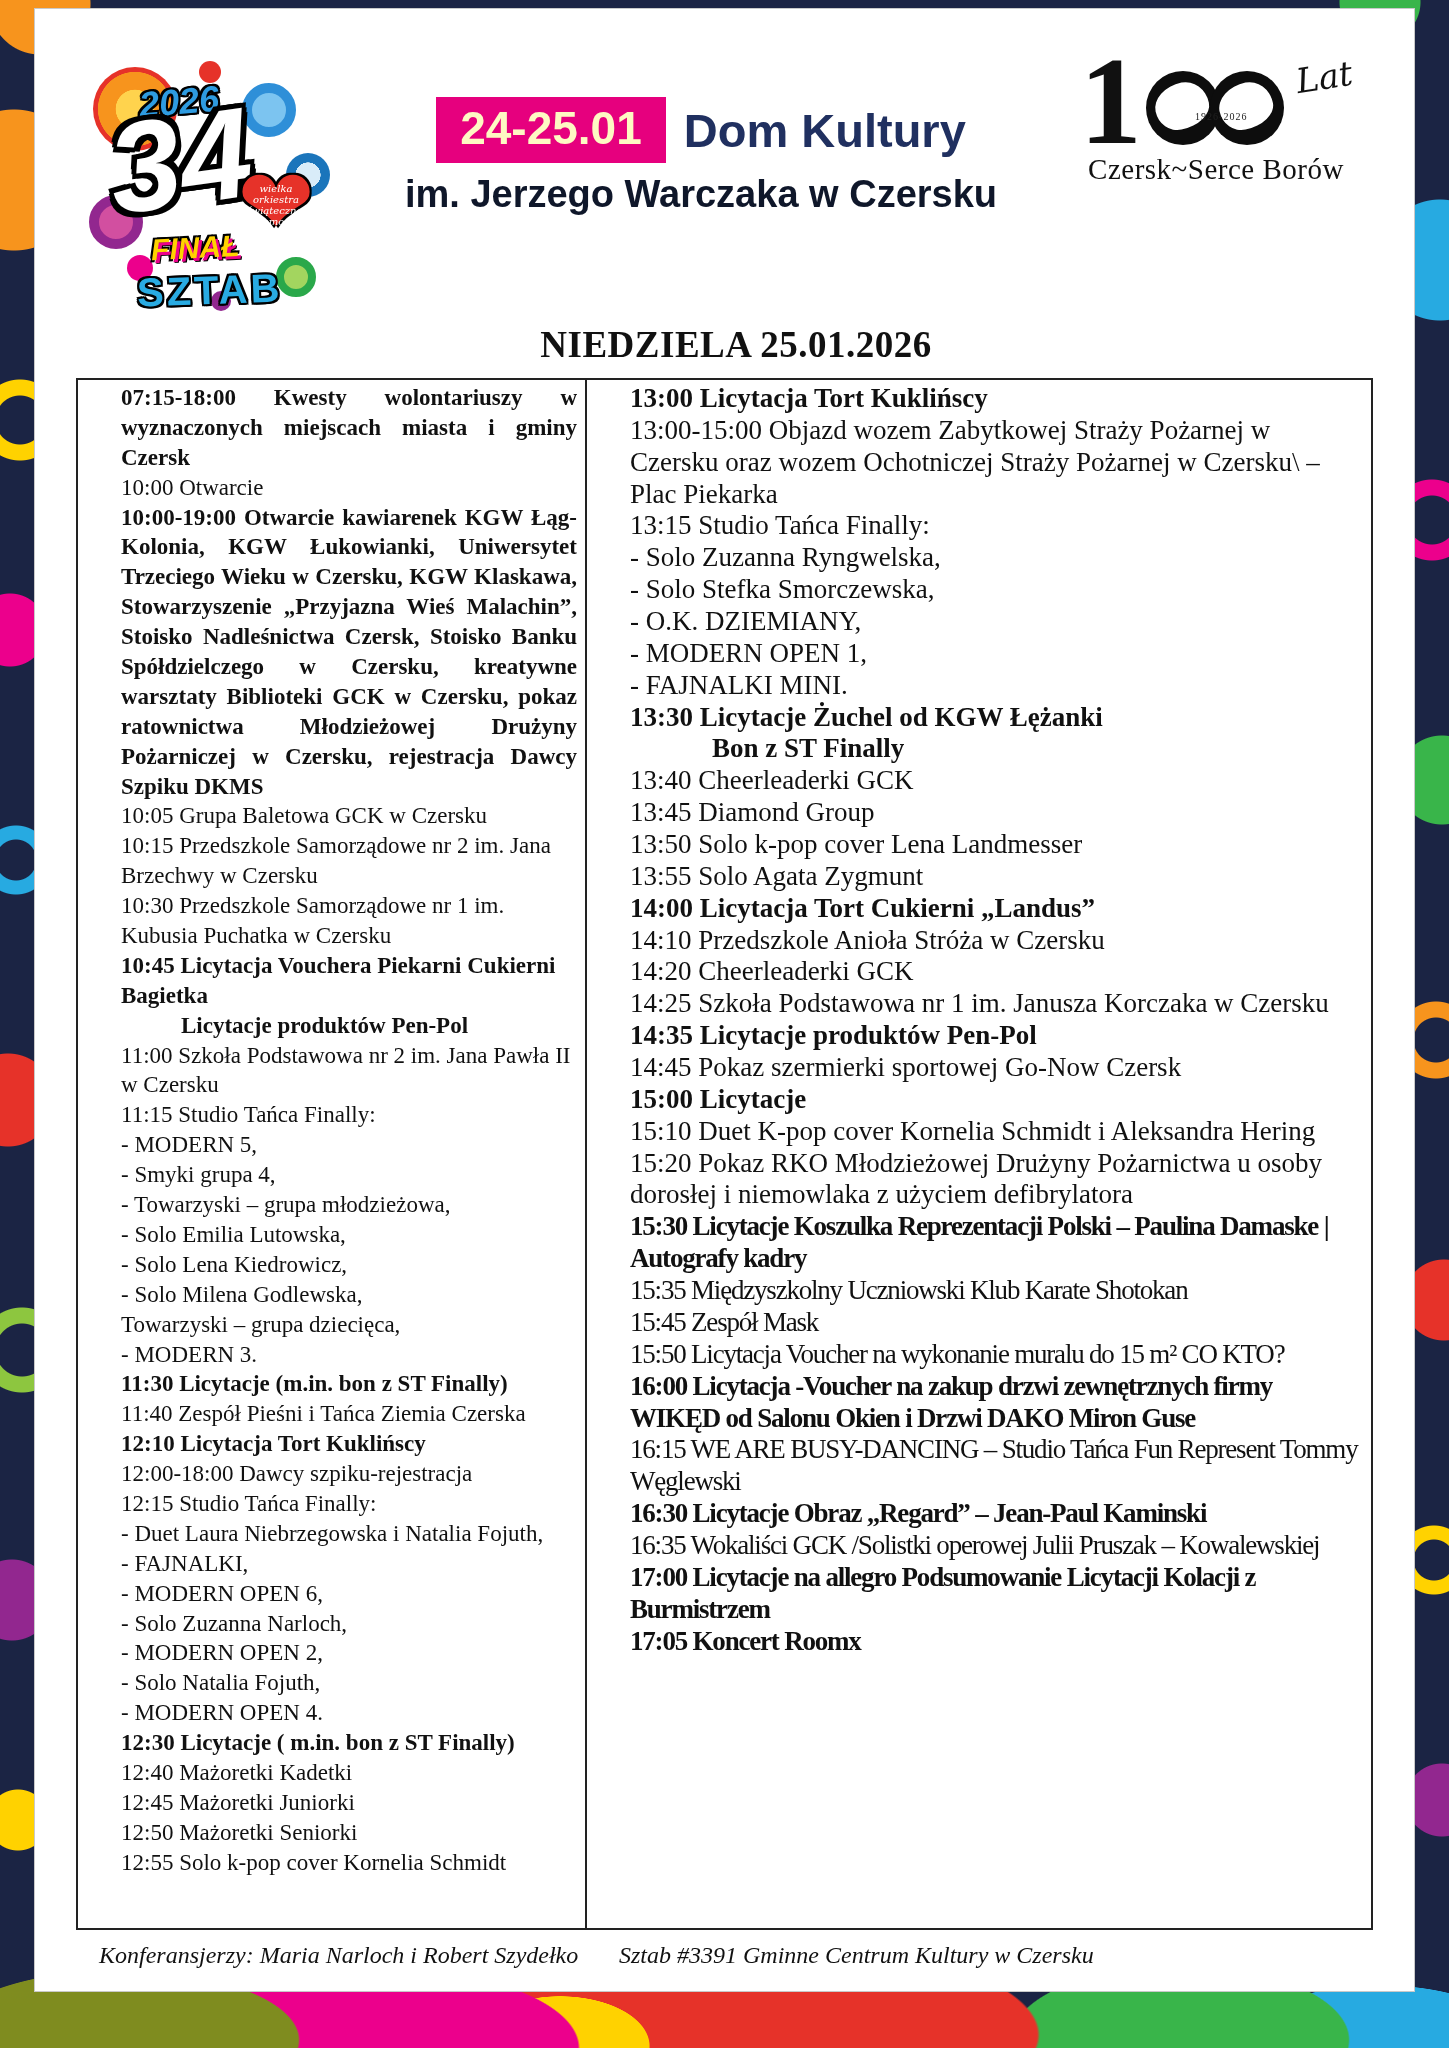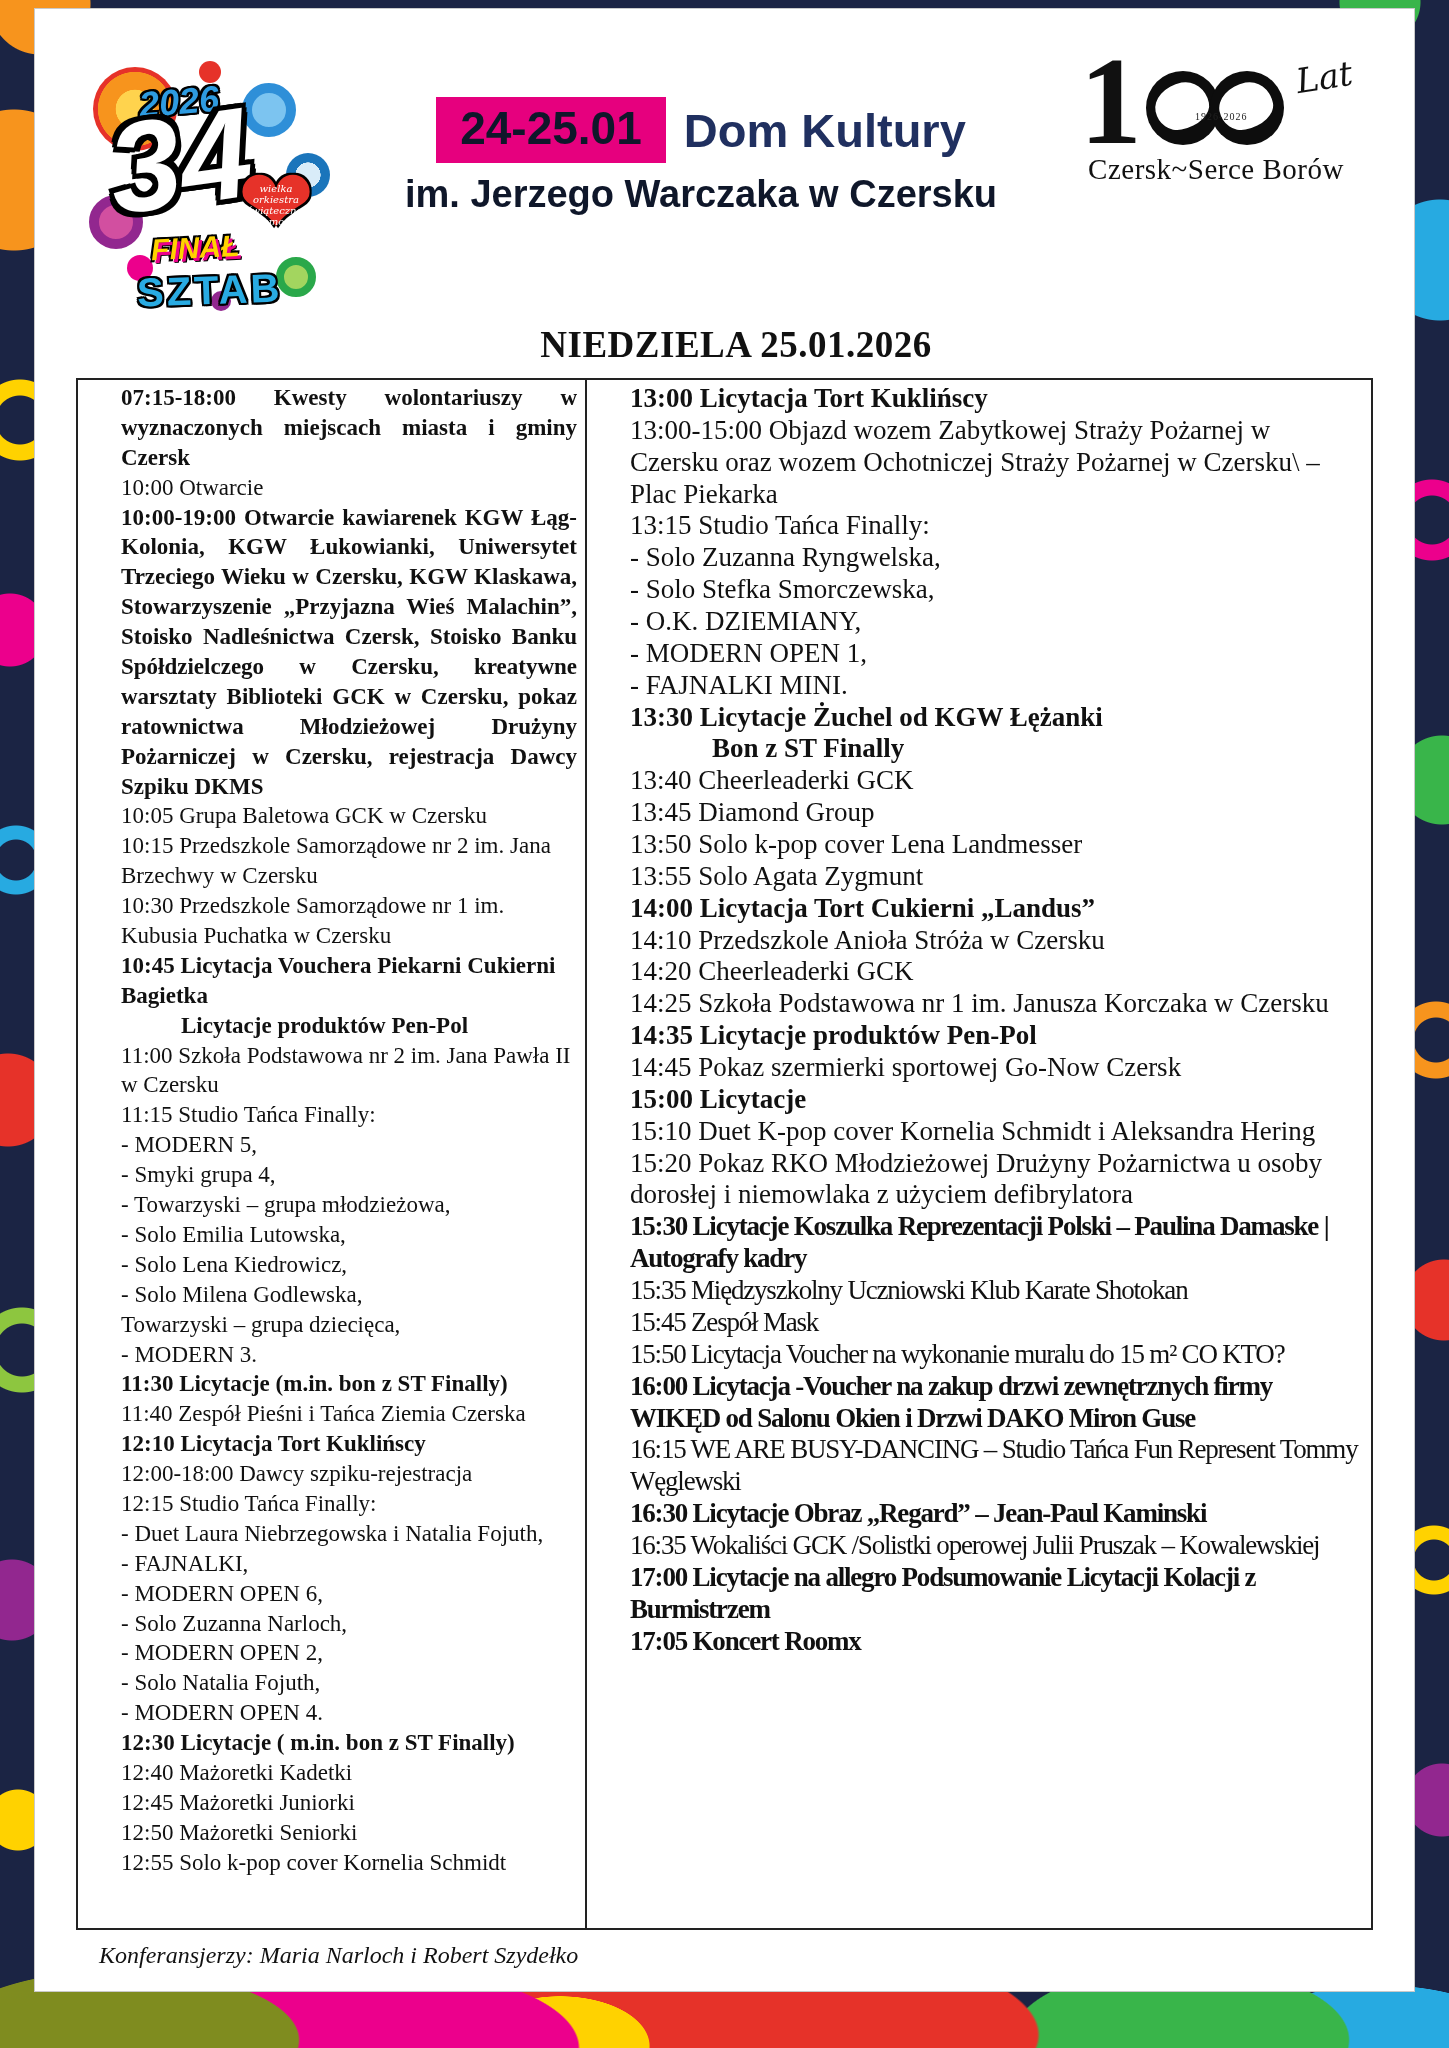--- a/index.html
+++ b/index.html
@@ -60,21 +60,21 @@
   .heart-glyph{font-size:92px;line-height:1;color:#e63229;text-shadow:-2px -2px 0 #000,2px -2px 0 #000,-2px 2px 0 #000,2px 2px 0 #000;}
   .heart-text{position:absolute;top:26px;left:10px;right:10px;color:#fff;font-size:10px;line-height:1.1;font-style:italic;font-family:"DejaVu Serif",serif;}
   .wosp-final{position:absolute;left:64px;bottom:48px;z-index:2;font-family:"Liberation Sans",sans-serif;
     font-weight:bold;font-style:italic;font-size:30px;color:#ffd200;transform:rotate(-3deg);
     text-shadow:3px 3px 0 #ec008c,-2px -2px 0 #000,2px -2px 0 #000,-2px 2px 0 #000,4px 4px 0 #000;}
   .wosp-sztab{position:absolute;left:50px;bottom:0px;z-index:2;font-family:"Liberation Sans",sans-serif;
     font-weight:bold;font-size:40px;letter-spacing:3px;color:#29abe2;transform:rotate(-2deg);}
   
   .venue{flex:1;text-align:center;padding-top:88px;font-family:"Liberation Sans",sans-serif;}
   .venue-row1{display:flex;align-items:center;justify-content:center;}
-  .date-badge{display:inline-block;background:#e6007e;color:#0f172a;font-weight:bold;font-size:46px;
+  .date-badge{display:inline-block;background:#e6007e;color:#fef9c3;font-weight:bold;font-size:46px;
     padding:8px 24px 12px;line-height:1;}
   .venue1{color:#203060;font-weight:bold;font-size:47px;margin-left:18px;}
   .venue2{color:#0f172a;font-weight:bold;font-size:38px;margin-top:10px;}
   
   .centlogo{width:312px;margin:42px 42px 0 0;position:relative;flex:none;}
   .cent-row{display:flex;align-items:flex-start;justify-content:center;}
   .cent-1{font-family:"Liberation Serif",serif;font-weight:bold;font-size:124px;line-height:0.82;}
   .globe{width:74px;height:74px;border-radius:50%;background:#0d0d0d;position:relative;overflow:hidden;margin-top:20px;flex:none;}
   .globe.g1{margin-left:4px;}
   .globe.g2{margin-left:-10px;}
@@ -223,15 +223,16 @@
         <p class="line nw">16:15 WE ARE BUSY-DANCING – Studio Tańca Fun Represent Tommy Węglewski</p>
         <p class="line b nw">16:30 Licytacje Obraz „Regard” – Jean-Paul Kaminski</p>
         <p class="line nw">16:35 Wokaliści GCK /Solistki operowej  Julii Pruszak – Kowalewskiej</p>
         <p class="line b nw">17:00 Licytacje na allegro Podsumowanie Licytacji  Kolacji z Burmistrzem</p>
         <p class="line b nw">17:05 Koncert Roomx</p>
       </div>
   </div>
 
   <div class="footer">
     <span class="foot-left">Konferansjerzy: Maria Narloch i Robert Szydełko</span>
+    <span class="foot-right">Sztab #3391 Gminne Centrum Kultury w Czersku</span>
   </div>
 
 </div>
 
 </body></html>

